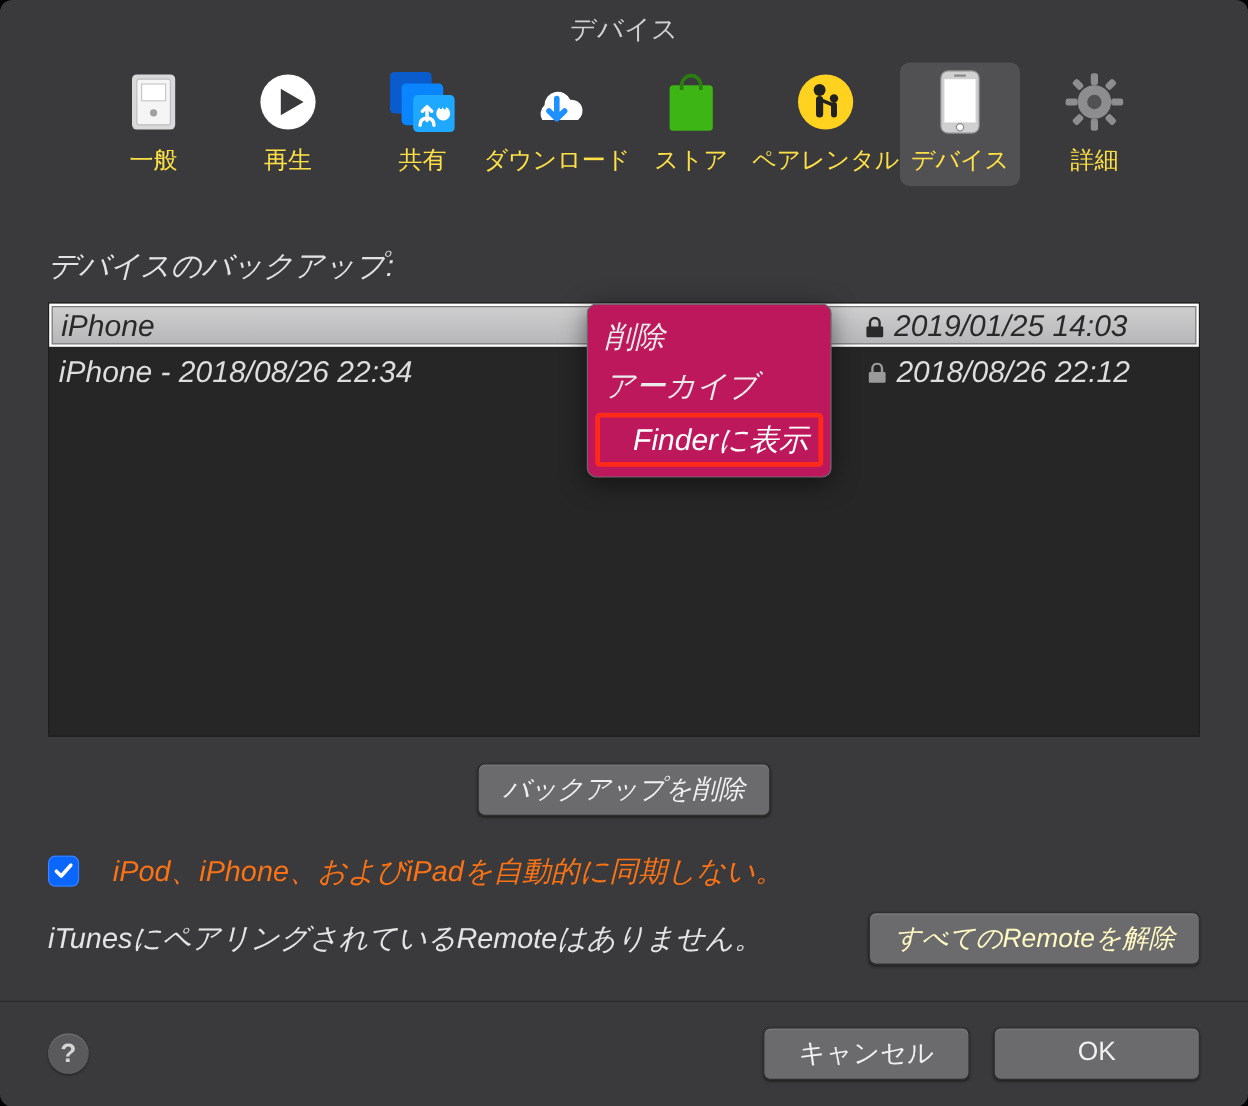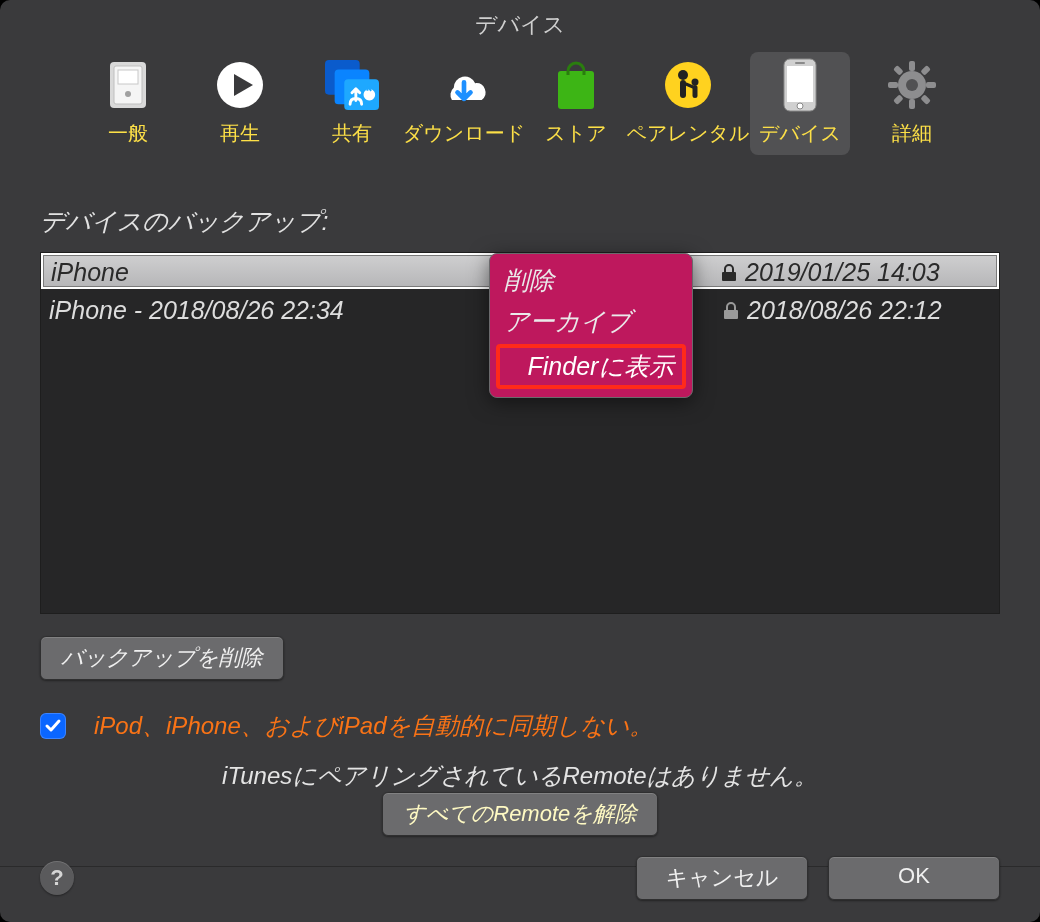--- a/index.html
+++ b/index.html
@@ -97,21 +97,21 @@
   .context-menu .mi.highlight {
     border: 4px solid #ff2a1a;
     border-radius: 4px;
     margin: 2px 6px;
     padding: 2px 8px;
     color: #fff;
     text-align: right;
   }
   .below-list {
     display: flex;
-    justify-content: flex-start;
+    justify-content: center;
     margin-top: 22px;
   }
   .btn {
     background: #6b6b6d;
     border: 1px solid #2f2f30;
     border-radius: 6px;
     color: #f0f0f0;
     font-size: 22px;
     padding: 6px 20px;
     box-shadow: inset 0 1px 0 rgba(255,255,255,0.15), 0 1px 2px rgba(0,0,0,0.4);
@@ -135,21 +135,20 @@
     display: flex; align-items: center; justify-content: center;
     box-shadow: inset 0 0 0 1px rgba(255,255,255,0.2);
   }
   .remote-row {
     display: flex;
     align-items: center;
     justify-content: space-between;
     margin-top: 18px;
     font-size: 24px;
     color: #e4e4e4;
-    flex-direction: column;
   }
   .divider {
     border: none;
     border-top: 1px solid #2a2a2b;
     margin: 30px -40px 0 -40px;
   }
   .footer {
     position: absolute;
     bottom: 22px;
     left: 40px; right: 40px;

